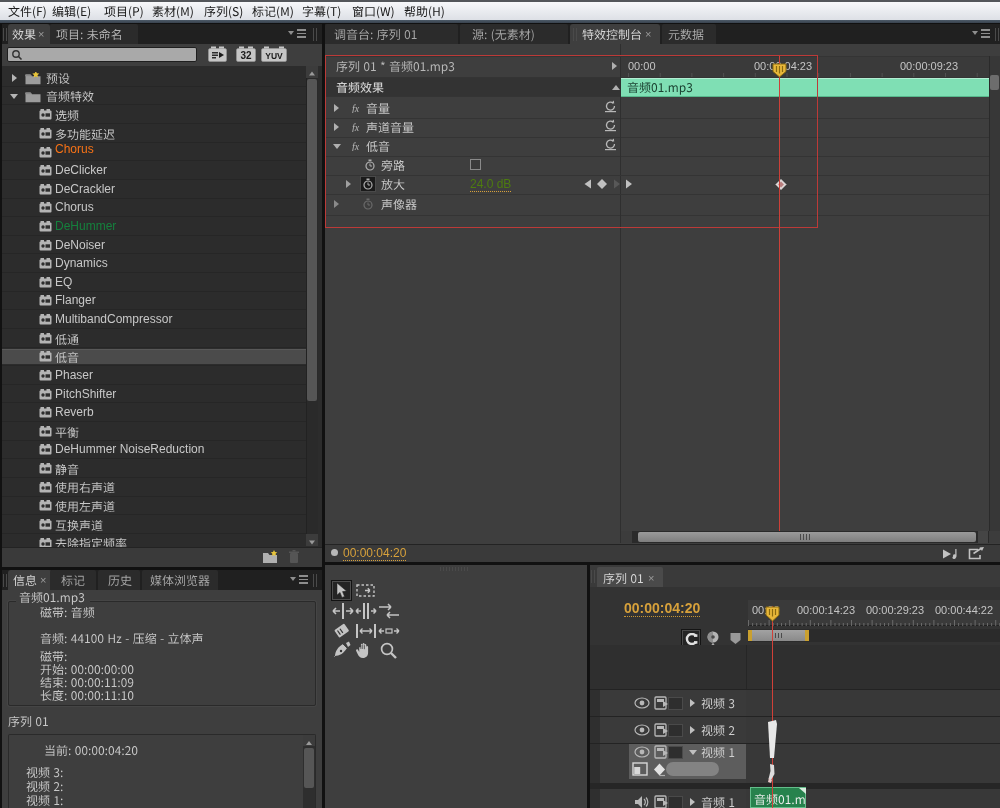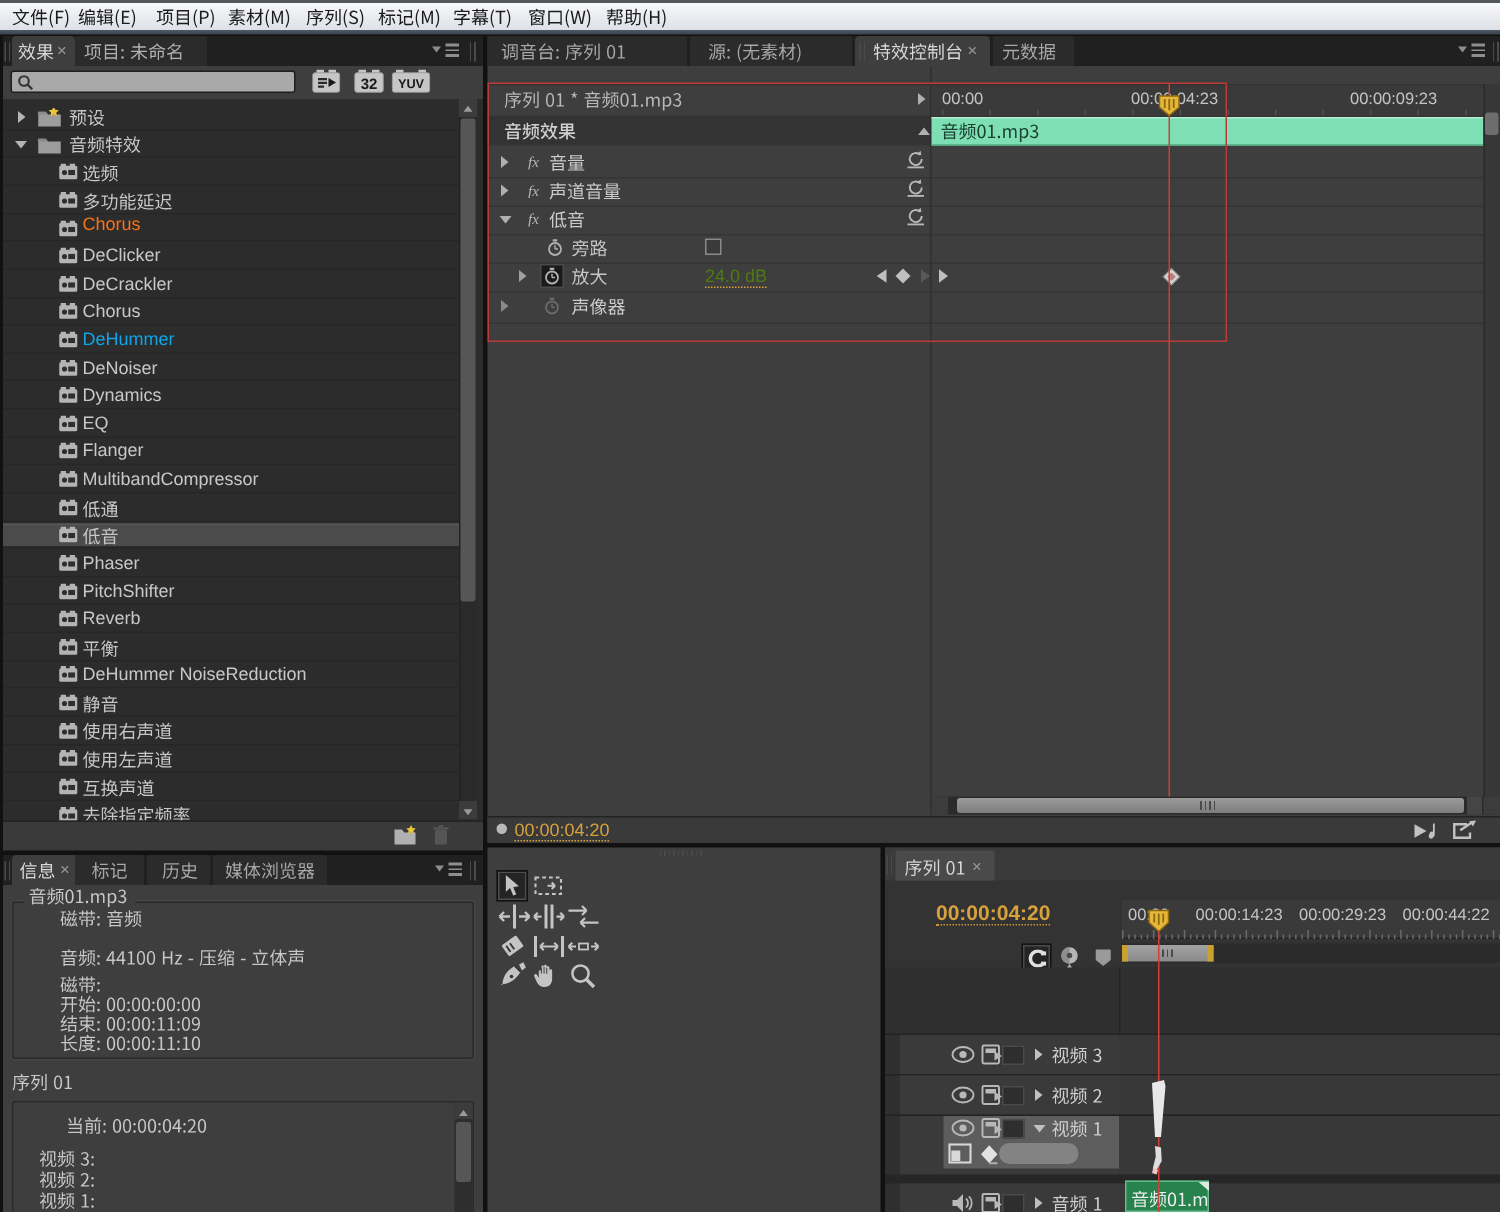--- a/index.html
+++ b/index.html
@@ -159,21 +159,21 @@
     </svg>
 <div style="position:absolute;left:55px;top:200.4px;font:12px 'Liberation Sans';line-height:15px;color:#c8c8c8;white-space:nowrap;">Chorus</div>
 <div style="position:absolute;left:2px;top:234.8px;width:304px;height:1px;background:rgba(0,0,0,0.13)"></div>
 <svg style="position:absolute;left:39px;top:221.0px" width="13" height="11" viewBox="0 0 13 11">
       <rect x="1.5" y="0" width="3.5" height="3" fill="#b4b4b4"></rect>
       <rect x="7.5" y="0" width="3.5" height="3" fill="#b4b4b4"></rect>
       <rect x="0.5" y="1.5" width="12" height="9" rx="1" fill="#b4b4b4"></rect>
       <circle cx="4" cy="6" r="1.7" fill="#2e2e2e"></circle>
       <rect x="6.5" y="4.3" width="4.5" height="3.4" fill="#2e2e2e"></rect>
     </svg>
-<div style="position:absolute;left:55px;top:219.0px;font:12px 'Liberation Sans';line-height:15px;color:#0ea5e9;white-space:nowrap;">DeHummer</div>
+<div style="position:absolute;left:55px;top:219.0px;font:12px 'Liberation Sans';line-height:15px;color:#15803d;white-space:nowrap;">DeHummer</div>
 <div style="position:absolute;left:2px;top:253.4px;width:304px;height:1px;background:rgba(0,0,0,0.13)"></div>
 <svg style="position:absolute;left:39px;top:239.6px" width="13" height="11" viewBox="0 0 13 11">
       <rect x="1.5" y="0" width="3.5" height="3" fill="#b4b4b4"></rect>
       <rect x="7.5" y="0" width="3.5" height="3" fill="#b4b4b4"></rect>
       <rect x="0.5" y="1.5" width="12" height="9" rx="1" fill="#b4b4b4"></rect>
       <circle cx="4" cy="6" r="1.7" fill="#2e2e2e"></circle>
       <rect x="6.5" y="4.3" width="4.5" height="3.4" fill="#2e2e2e"></rect>
     </svg>
 <div style="position:absolute;left:55px;top:237.6px;font:12px 'Liberation Sans';line-height:15px;color:#c8c8c8;white-space:nowrap;">DeNoiser</div>
 <div style="position:absolute;left:2px;top:272.0px;width:304px;height:1px;background:rgba(0,0,0,0.13)"></div>

